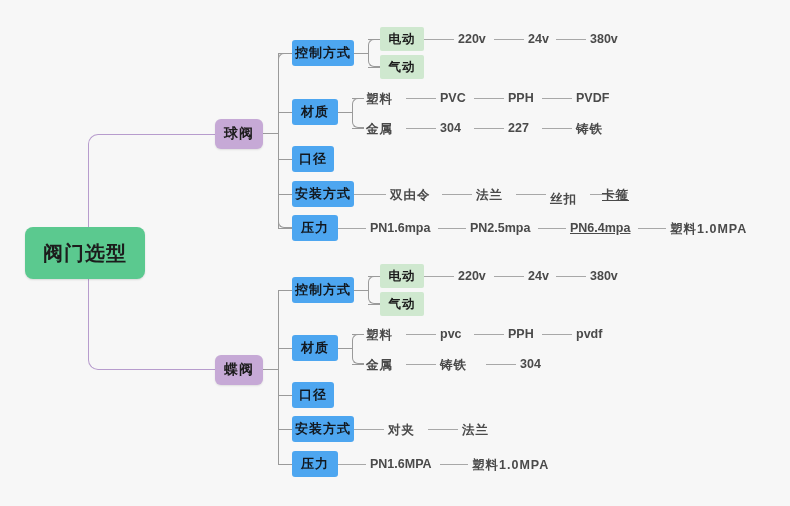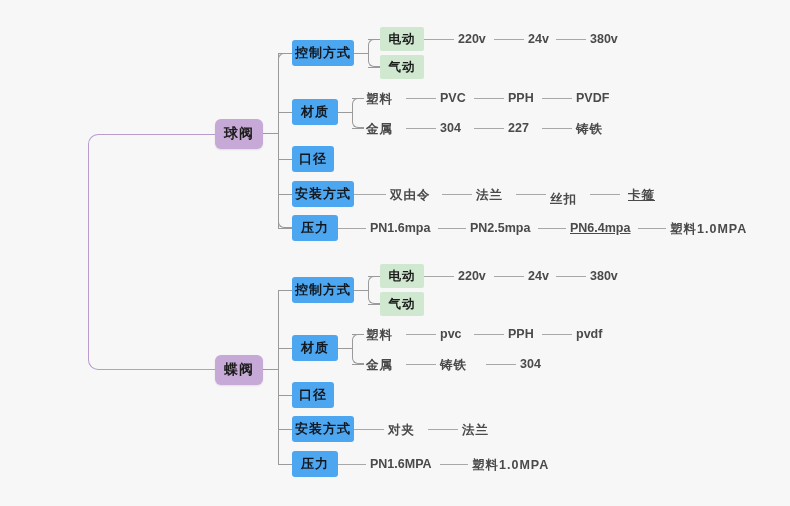--- a/index.html
+++ b/index.html
@@ -124,20 +124,23 @@
     height: 0;
     border-top: 1.6px solid #b79ccd;
     z-index: 1;
   }
 </style>
 </head>
 <body>
 
 <div id="canvas">
 
+  <div class="node node-root" style="left:25px; top:227px; width:120px; height:52px;">
+    <span>阀门选型</span>
+  </div>
 
   <div class="root-stub" style="left:145px; top:252px; width:0px;"></div>
   <div class="root-branch" style="left:88px; top:134px; width:135px; height:236px;"></div>
 
   <div class="node node-l2" style="left:215px; top:119px; width:48px; height:30px;">
     <span>球阀</span>
   </div>
 
   <div class="hline" style="left:263px; top:133px; width:15px;"></div>
   <div class="bracket" style="left:278px; top:53px; width:14px; height:175px;"></div>
@@ -231,21 +234,21 @@
   </div>
   <div class="hline thin" style="left:442px; top:194px; width:30px;"></div>
   <div class="node-text cn" style="left:476px; top:187px;">
     <span>法兰</span>
   </div>
   <div class="hline thin" style="left:516px; top:194px; width:30px;"></div>
   <div class="node-text cn" style="left:550px; top:191px;">
     <span>丝扣</span>
   </div>
   <div class="hline thin" style="left:590px; top:194px; width:30px;"></div>
-  <div class="node-text cn" style="left:628px; top:187px;text-decoration:underline;">
+  <div class="node-text cn" style="left:602px; top:187px;text-decoration:underline;">
     <span>卡箍</span>
   </div>
 
   <div class="node node-l3" style="left:292px; top:215px; width:46px; height:26px;">
     <span>压力</span>
   </div>
   <div class="hline thin" style="left:338px; top:228px; width:28px;"></div>
   <div class="node-text" style="left:370px; top:221px;">
     <span>PN1.6mpa</span>
   </div>

